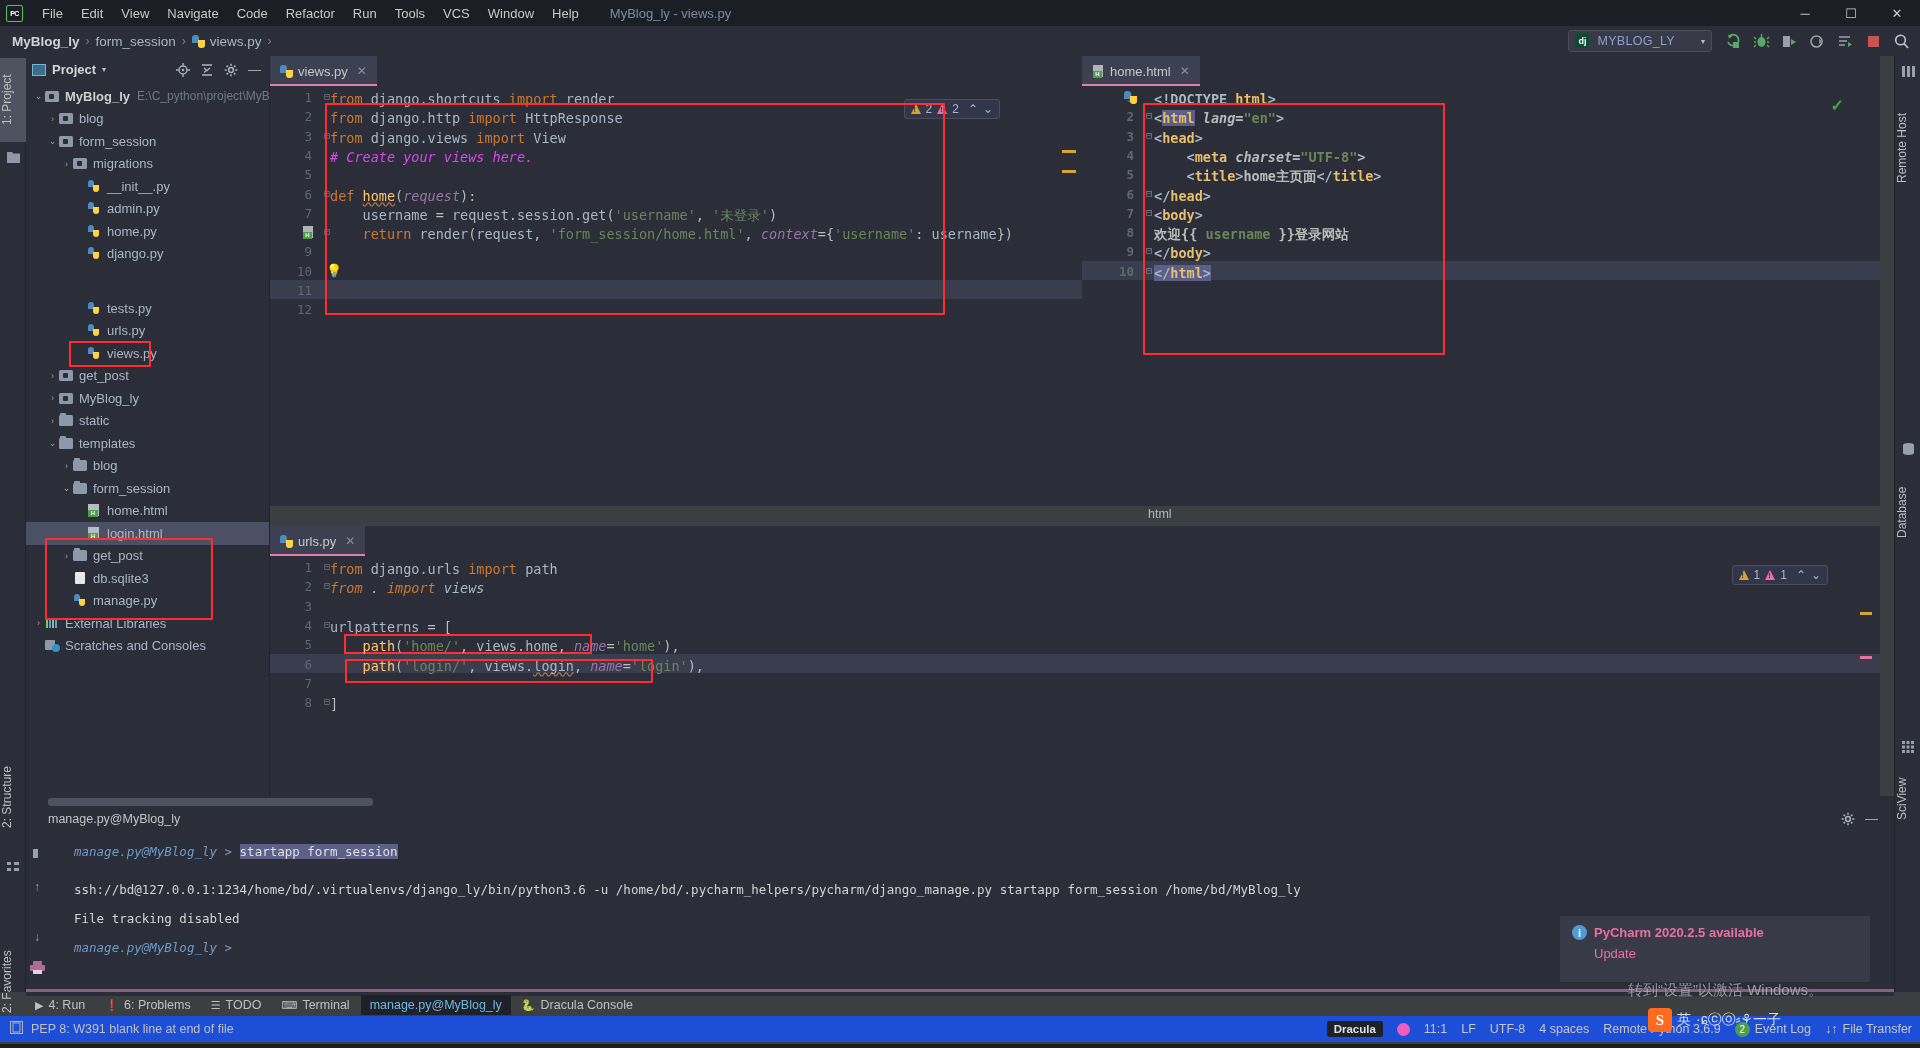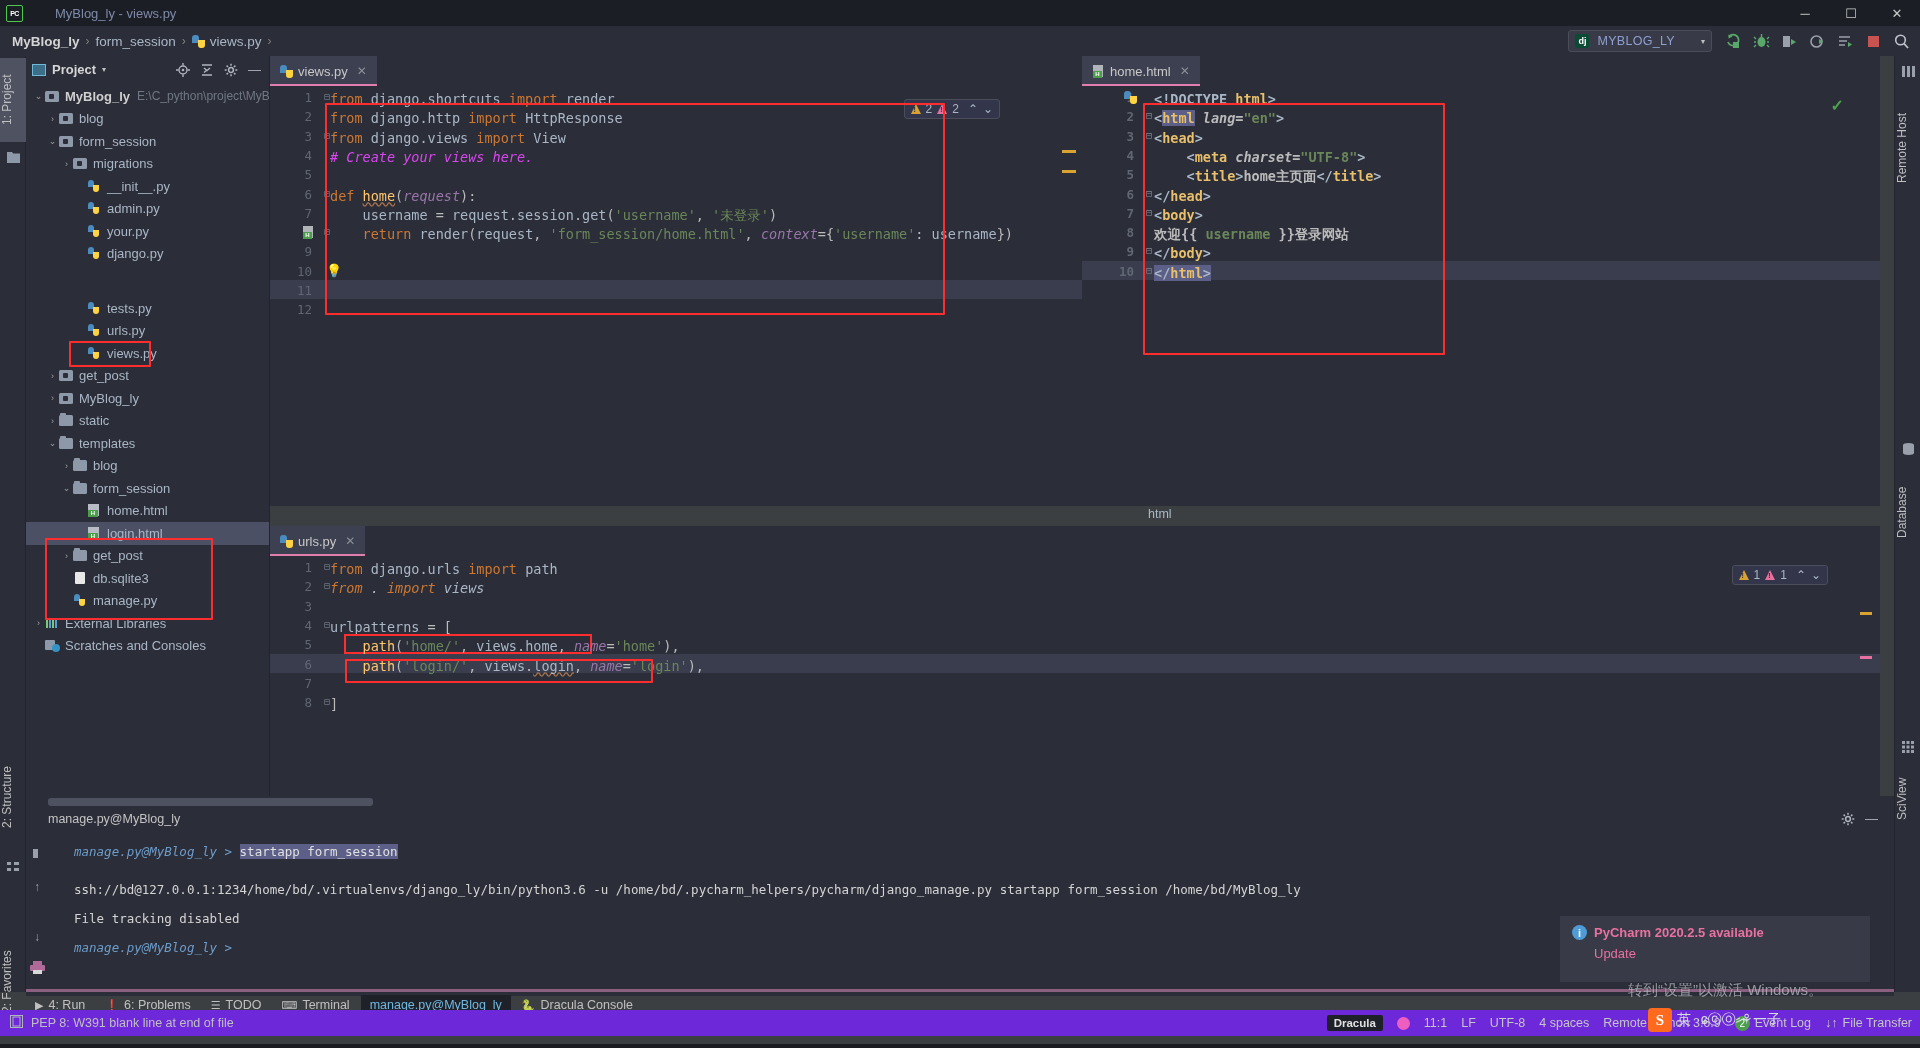--- a/index.html
+++ b/index.html
@@ -162,21 +162,21 @@
   .cons-sel { background:#5c5f87; color:#e0e0e0; }
 
   .cons-side { position:absolute; left:0; top:0; width:28px; bottom:0; }
   .cs-ico { width:22px;height:22px; display:flex;align-items:center;justify-content:center; color:#9aa0ab; font-size:12px; margin:2px auto; }
 
   
   .bottom-tabs { position:absolute; left:26px; bottom:30px; height:26px; display:flex; align-items:center; gap:2px; }
   .btab { display:flex; align-items:center; gap:5px; font-size:12.5px; color:#c0c0c0; padding:3px 9px; }
   .btab.sel { background:#1f2129; color:#70b8e0; }
 
-  .statusbar { position:absolute; left:0; bottom:12px; width:1920px; height:26px; background:#6d28d9; display:flex; align-items:center; }
+  .statusbar { position:absolute; left:0; bottom:6px; width:1920px; height:26px; background:#1d4ed8; display:flex; align-items:center; }
   .sb-left { font-size:12.5px; color:#c0c0c0; display:flex; align-items:center; gap:8px; padding-left:10px; }
   .sb-right { position:absolute; right:0; bottom:0; height:26px; display:flex; align-items:center; gap:14px; padding-right:8px; font-size:12.5px; color:#c6c6c6; }
   .dracula-pill { background:#1f2129; border-radius:2px; padding:2px 7px; font-size:11.5px; font-weight:bold; color:#e0e0e0; }
   .pink-dot { width:13px;height:13px;border-radius:50%;background:#ee5ec0; }
 
   
   .right-strip { position:absolute; right:0; top:56px; width:26px; height:936px; background:#2b2d38; border-left:1px solid #22242c; }
 
   
   .balloon {
@@ -197,20 +197,33 @@
   .ime .sogou { width:24px;height:24px;background:#ff6a1e;border-radius:4px;color:#fff;font-size:15px;font-weight:bold;display:flex;align-items:center;justify-content:center;font-family:"Liberation Serif",serif; }
   .ime .gly { font-size:14px; color:#d8dde3; }
 </style>
 </head>
 <body>
 
 <div id="app">
 
   <div class="titlebar">
     <div class="pc-logo">PC</div>
+    <div id="menus" style="display:flex;">
+        <div class="menu-item">File</div>
+        <div class="menu-item">Edit</div>
+        <div class="menu-item">View</div>
+        <div class="menu-item">Navigate</div>
+        <div class="menu-item">Code</div>
+        <div class="menu-item">Refactor</div>
+        <div class="menu-item">Run</div>
+        <div class="menu-item">Tools</div>
+        <div class="menu-item">VCS</div>
+        <div class="menu-item">Window</div>
+        <div class="menu-item">Help</div>
+      </div>
     <div class="win-title">MyBlog_ly - views.py</div>
     <div class="win-buttons">
       <div class="win-btn">─</div>
       <div class="win-btn">☐</div>
       <div class="win-btn close">✕</div>
     </div>
   </div>
 
   <div class="navbar">
     <span class="crumb bold">MyBlog_ly</span>
@@ -351,21 +364,21 @@
           <span class="tlabel">__init__.py</span>
         </div>
         <div class="trow" style="padding-left: 48px;">
           <span class="arrow none">›</span>
           <span class="ficon py"></span>
           <span class="tlabel">admin.py</span>
         </div>
         <div class="trow" style="padding-left: 48px;">
           <span class="arrow none">›</span>
           <span class="ficon py"></span>
-          <span class="tlabel">your.py</span>
+          <span class="tlabel">home.py</span>
         </div>
         <div class="trow" style="padding-left: 48px;">
           <span class="arrow none">›</span>
           <span class="ficon py"></span>
           <span class="tlabel">django.py</span>
         </div>
         <div class="trow" style="padding-left: 48px; margin-top: 32px;">
           <span class="arrow none">›</span>
           <span class="ficon py"></span>
           <span class="tlabel">tests.py</span>

